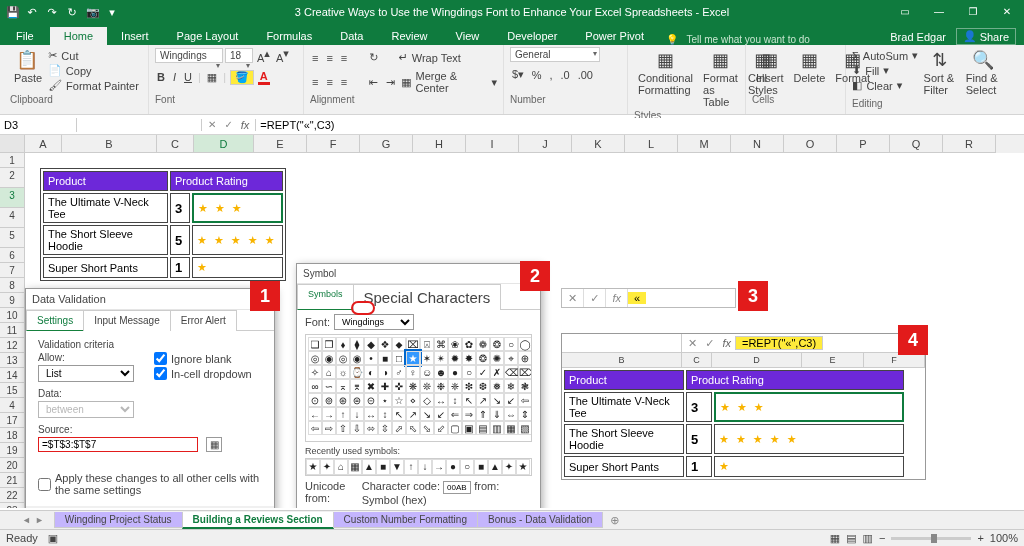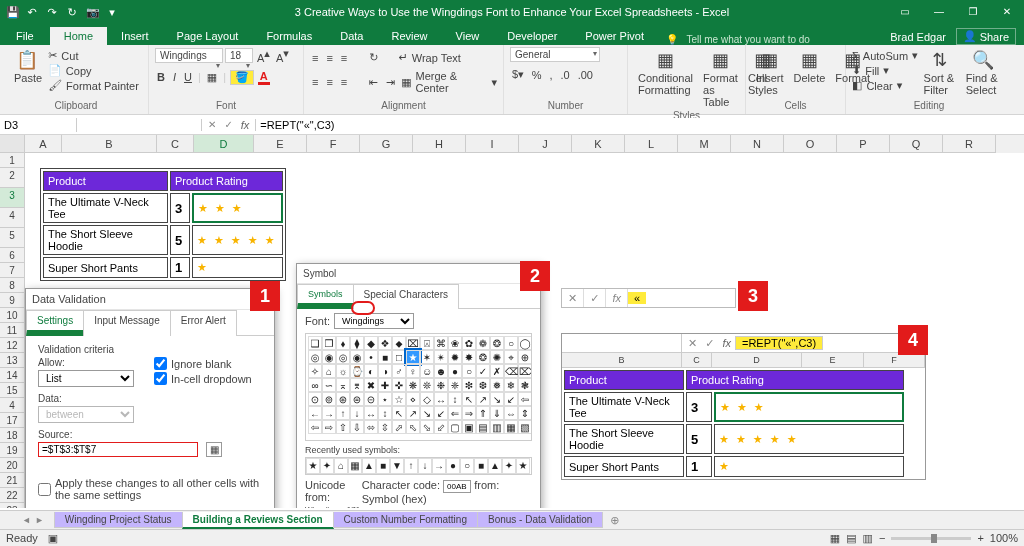--- a/index.html
+++ b/index.html
@@ -14,21 +14,21 @@
 .ribbon-tabs{background:#0f7b3e;height:22px;display:flex;align-items:flex-end;color:#fff}
 .file-tab{background:#0f7b3e;color:#fff;padding:3px 16px;font-size:11px}
 .tab{padding:3px 14px;font-size:11px;cursor:pointer}
 .tab.active{background:#f1f1f1;color:#0f7b3e}
 .tellme{margin-left:8px;font-size:10px;color:#c8e6d0}
 .user-area{margin-left:auto;display:flex;align-items:center;gap:10px;padding-right:8px}
 .share-btn{background:#0f7b3e;border:1px solid rgba(255,255,255,.4);padding:1px 6px;font-size:10px;color:#fff;display:flex;align-items:center;gap:3px}
 .ribbon{background:#f1f1f1;height:70px;border-bottom:1px solid #d4d4d4;display:flex;padding:0 4px}
 .rgroup{display:flex;flex-direction:column;justify-content:space-between;border-right:1px solid #e0e0e0;padding:2px 6px 1px}
 .rgroup-body{display:flex;gap:2px;flex:1;align-items:flex-start}
-.rgroup-label{text-align:center;color:#666;font-size:10px;padding-bottom:2px}
+.rgroup-label{color:#666;font-size:10px;padding-bottom:8px}
 .big-btn{display:flex;flex-direction:column;align-items:center;padding:2px 4px;gap:1px;font-size:10px;color:#444}
 .big-btn .icn{font-size:18px}
 .small-items{display:flex;flex-direction:column;gap:2px;padding-top:2px}
 .small-item{font-size:10px;color:#444;display:flex;align-items:center;gap:4px}
 .font-row{display:flex;gap:2px;align-items:center}
 .font-sel{border:1px solid #ccc;padding:1px 16px 1px 4px;font-size:10px;background:#fff;color:#444;position:relative}
 .font-sel::after{content:"▾";position:absolute;right:2px;font-size:8px;color:#666}
 .btn-row{display:flex;gap:4px;margin-top:4px;align-items:center}
 .rbtn{color:#444;font-size:11px;padding:0 2px}
 .formula-bar{height:20px;display:flex;align-items:center;border-bottom:1px solid #d4d4d4;background:#fff}
@@ -53,21 +53,21 @@
 
 
 .redbox{position:absolute;background:#e21b1b;color:#fff;width:30px;height:30px;font-size:18px;font-weight:bold;text-align:center;line-height:30px}
 
 
 .dlg{position:absolute;background:#fff;border:1px solid #999;box-shadow:2px 2px 8px rgba(0,0,0,.3);font-size:11px}
 .dlg-title{background:#fff;border-bottom:1px solid #e5e5e5;padding:4px 6px;color:#444;position:relative}
 .dlg-title .q{position:absolute;right:6px;color:#666}
 .dlg-tabs{display:flex;border-bottom:1px solid #ccc}
 .dlg-tab{padding:4px 10px;border:1px solid #ccc;border-bottom:none;margin-right:-1px;margin-bottom:-1px;background:#fff;color:#444;font-size:10px}
-.dlg-tab.active{border-bottom:6px solid #15803d;color:#0f7b3e}
+.dlg-tab.active{border-bottom:1px solid #15803d;color:#0f7b3e}
 .dlg-body{padding:8px 12px;color:#444}
 .dlg-label{font-size:10px;color:#444;margin-bottom:2px}
 .dlg-input{border:1px solid #999;padding:1px 3px;font-size:10px;background:#fff}
 .dlg-select{border:1px solid #999;padding:1px 3px;font-size:10px;width:96px;background:#fff}
 .dlg-check{display:flex;align-items:center;gap:4px;font-size:10px;margin-bottom:2px}
 .dlg-btns{display:flex;justify-content:flex-end;gap:6px;padding:6px 10px;background:#f0f0f0}
 .red-circle{border:2px solid #e21b1b;border-radius:50%;position:absolute}
 
 
 .sym-grid{display:grid;grid-template-columns:repeat(16,14px);grid-auto-rows:14px;gap:0}
@@ -416,21 +416,21 @@
       
     </div>
 
   </div>
   <div class="redbox" style="left:250px;top:128px">1</div>
 
   <div class="dlg" style="left:296px;top:110px;width:245px">
     <div class="dlg-title" style="font-size:10px">Symbol</div>
     <div class="dlg-tabs">
       <div class="dlg-tab active" style="font-size:9px">Symbols</div>
-      <div class="dlg-tab" style="font-size:10px">Special Characters</div>
+      <div class="dlg-tab" style="font-size:15px">Special Characters</div>
     </div>
     <div class="dlg-body" style="padding:4px 8px">
       <div style="display:flex;align-items:center;gap:4px;font-size:9px;margin-bottom:4px">
           <span>Font:</span>
           <select class="dlg-select" style="width:80px;font-size:9px"><option>Wingdings</option></select>
         </div>
       <div style="border:1px solid #ccc;padding:2px;height:108px;overflow:hidden">
         <div class="sym-grid">
           <div class="sym-cell">❑</div>
             <div class="sym-cell">❒</div>

